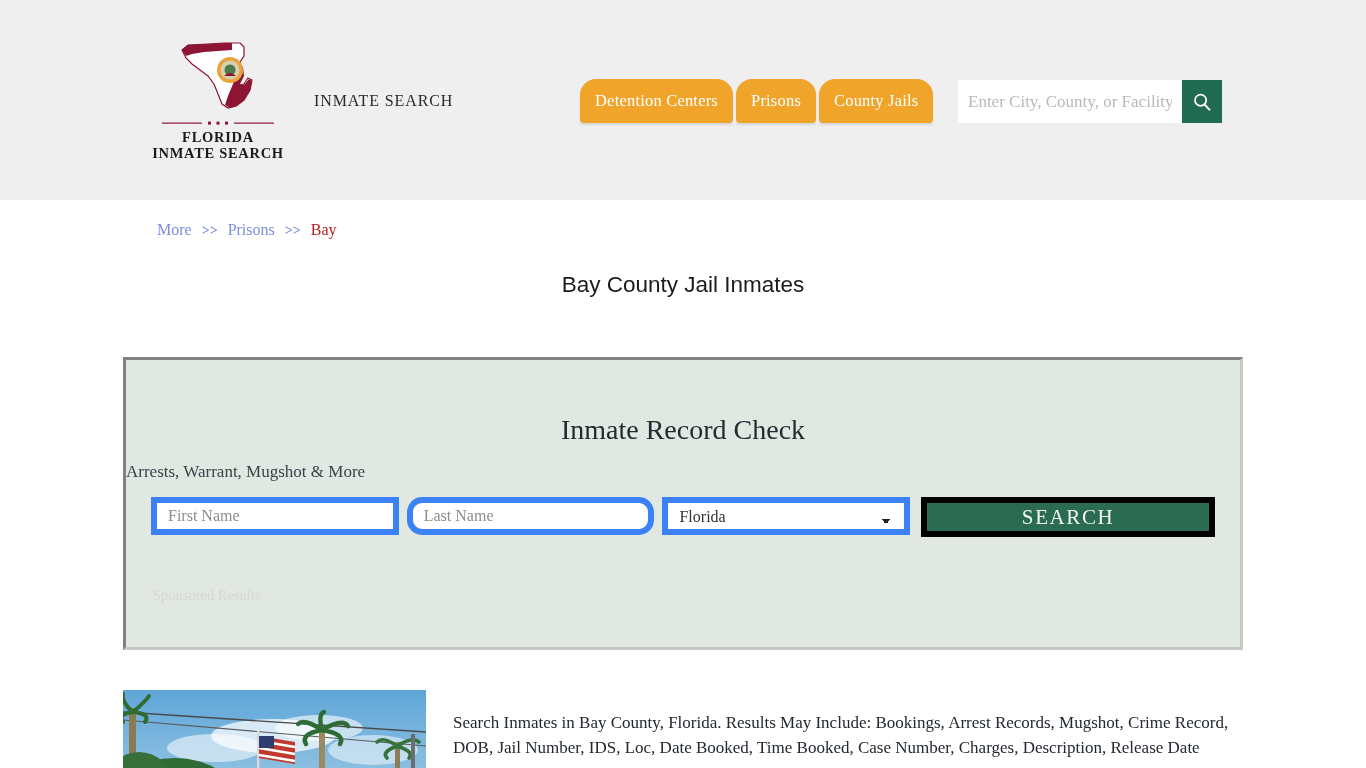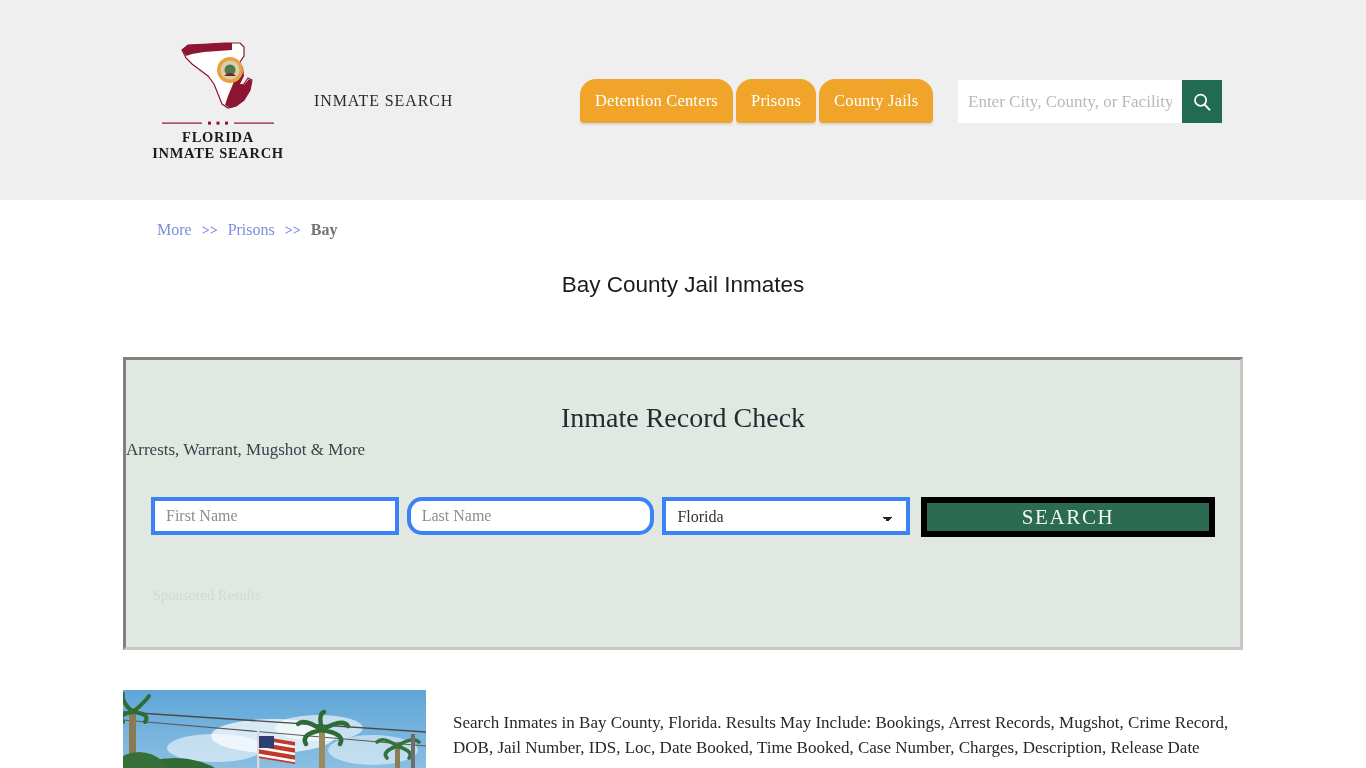--- a/index.html
+++ b/index.html
@@ -151,22 +151,22 @@
     text-decoration: none;
     cursor: pointer;
   }
   .crumb-sep {
     color: #7b8de0;
     margin: 0 6px;
     font-weight: 700;
     font-size: 14px;
   }
   .crumb-current {
-    color: #737373;
-    font-weight: 700;
+    color: #b91c1c;
+    font-weight: 400;
   }
 
   
   .page-title {
     position: absolute;
     left: 0;
     top: 272px;
     width: 1366px;
     text-align: center;
     font-family: Liberation Sans, sans-serif;
@@ -183,21 +183,21 @@
     top: 357px;
     width: 1120px;
     height: 293px;
     box-sizing: border-box;
     background: #e1e7e1;
     border: 3px solid #83817f;
     border-right-color: #c6c8c6;
     border-bottom-color: #c6c8c6;
   }
   .record-title {
-    margin: 4px;
+    margin: 16px;
     padding-top: 39px;
     text-align: center;
     font-family: "Liberation Serif", "DejaVu Serif", serif;
     font-size: 28px;
     font-weight: 400;
     color: #222b32;
     line-height: 1.1;
   }
   .record-sub {
     margin: 6px 0 0;
@@ -211,21 +211,21 @@
     left: 25px;
     top: 137px;
     width: 1064px;
     display: flex;
     align-items: flex-start;
   }
   .field {
     height: 38px;
     box-sizing: border-box;
     background: #ffffff;
-    border: 4px solid #3b82f6;
+    border: 6px solid #3b82f6;
     font-family: "Liberation Serif", "DejaVu Serif", serif;
     font-size: 16px;
     color: #333;
     padding: 0 11px;
     outline: none;
   }
   .field::placeholder { color: #8d8d8d; }
   .field-first { width: 259px; margin-right: 8px; }
   .field-last  { width: 259px; margin-right: 8px; border-radius: 15px; }
   .field-state {

